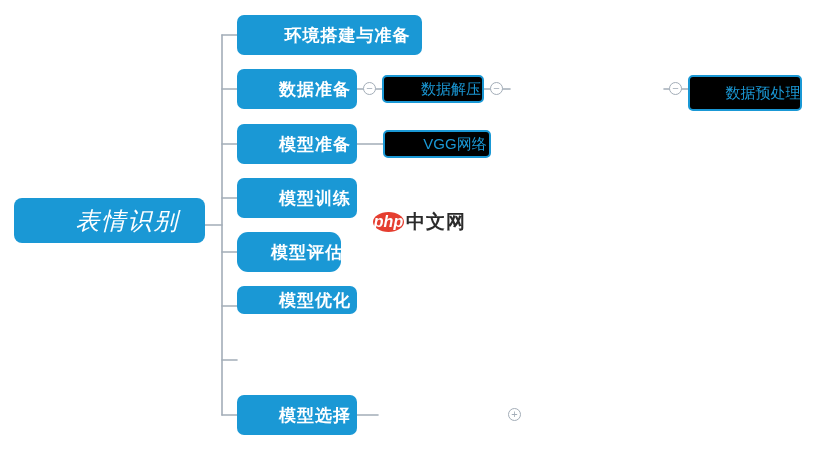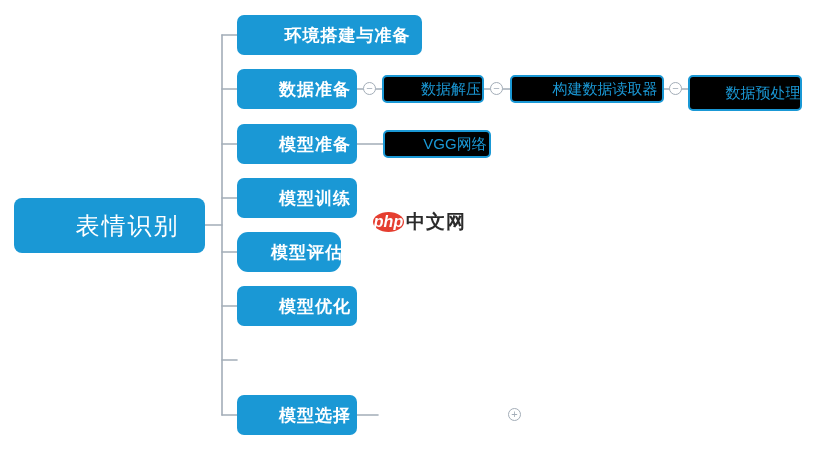--- a/index.html
+++ b/index.html
@@ -129,40 +129,39 @@
 
     <path d="M357 89 L382 89"></path>
     <path d="M484 89 L510 89"></path>
     <path d="M664 89 L688 89"></path>
 
     <path d="M357 144 L383 144"></path>
 
     <path d="M357 415 L378 415"></path>
   </svg>
 
-  <div class="node root" style="left:14px;top:198px;width:191px;height:55px;">表情识别</div>
+  <div class="node root" style="left:14px;top:198px;width:191px;height:45px;font-style:italic;">表情识别</div>
 
   <div class="node branch" style="left:237px;top:15px;width:185px;height:40px;">环境搭建与准备</div>
 
   <div class="node branch" style="left:237px;top:69px;width:120px;height:40px;">数据准备</div>
 
   <div class="node branch" style="left:237px;top:124px;width:120px;height:40px;">模型准备</div>
 
   <div class="node branch" style="left:237px;top:178px;width:120px;height:40px;">模型训练</div>
 
   <div class="node branch" style="left:237px;top:232px;width:104px;height:40px;border-radius:11px;">模型评估</div>
 
-  <div class="node branch" style="left:237px;top:286px;width:120px;height:40px;">模型优化</div>
+  <div class="node branch" style="left:237px;top:286px;width:120px;height:28px;">模型优化</div>
 
 
   <div class="node branch" style="left:237px;top:395px;width:120px;height:40px;">模型选择</div>
 
   <div class="node leaf" style="left:382px;top:75px;width:102px;height:28px;">数据解压</div>
 
-  <div class="node leaf" style="left:510px;top:75px;width:154px;height:28px;">构建数据读取器</div>
 
   <div class="node leaf" style="left:688px;top:75px;width:114px;height:36px;">数据预处理</div>
 
   <div class="node leaf" style="left:383px;top:130px;width:108px;height:28px;">VGG网络</div>
 
 
   <div class="toggle" style="left:363px;top:82px;">−</div>
 
   <div class="toggle" style="left:490px;top:82px;">−</div>
 

